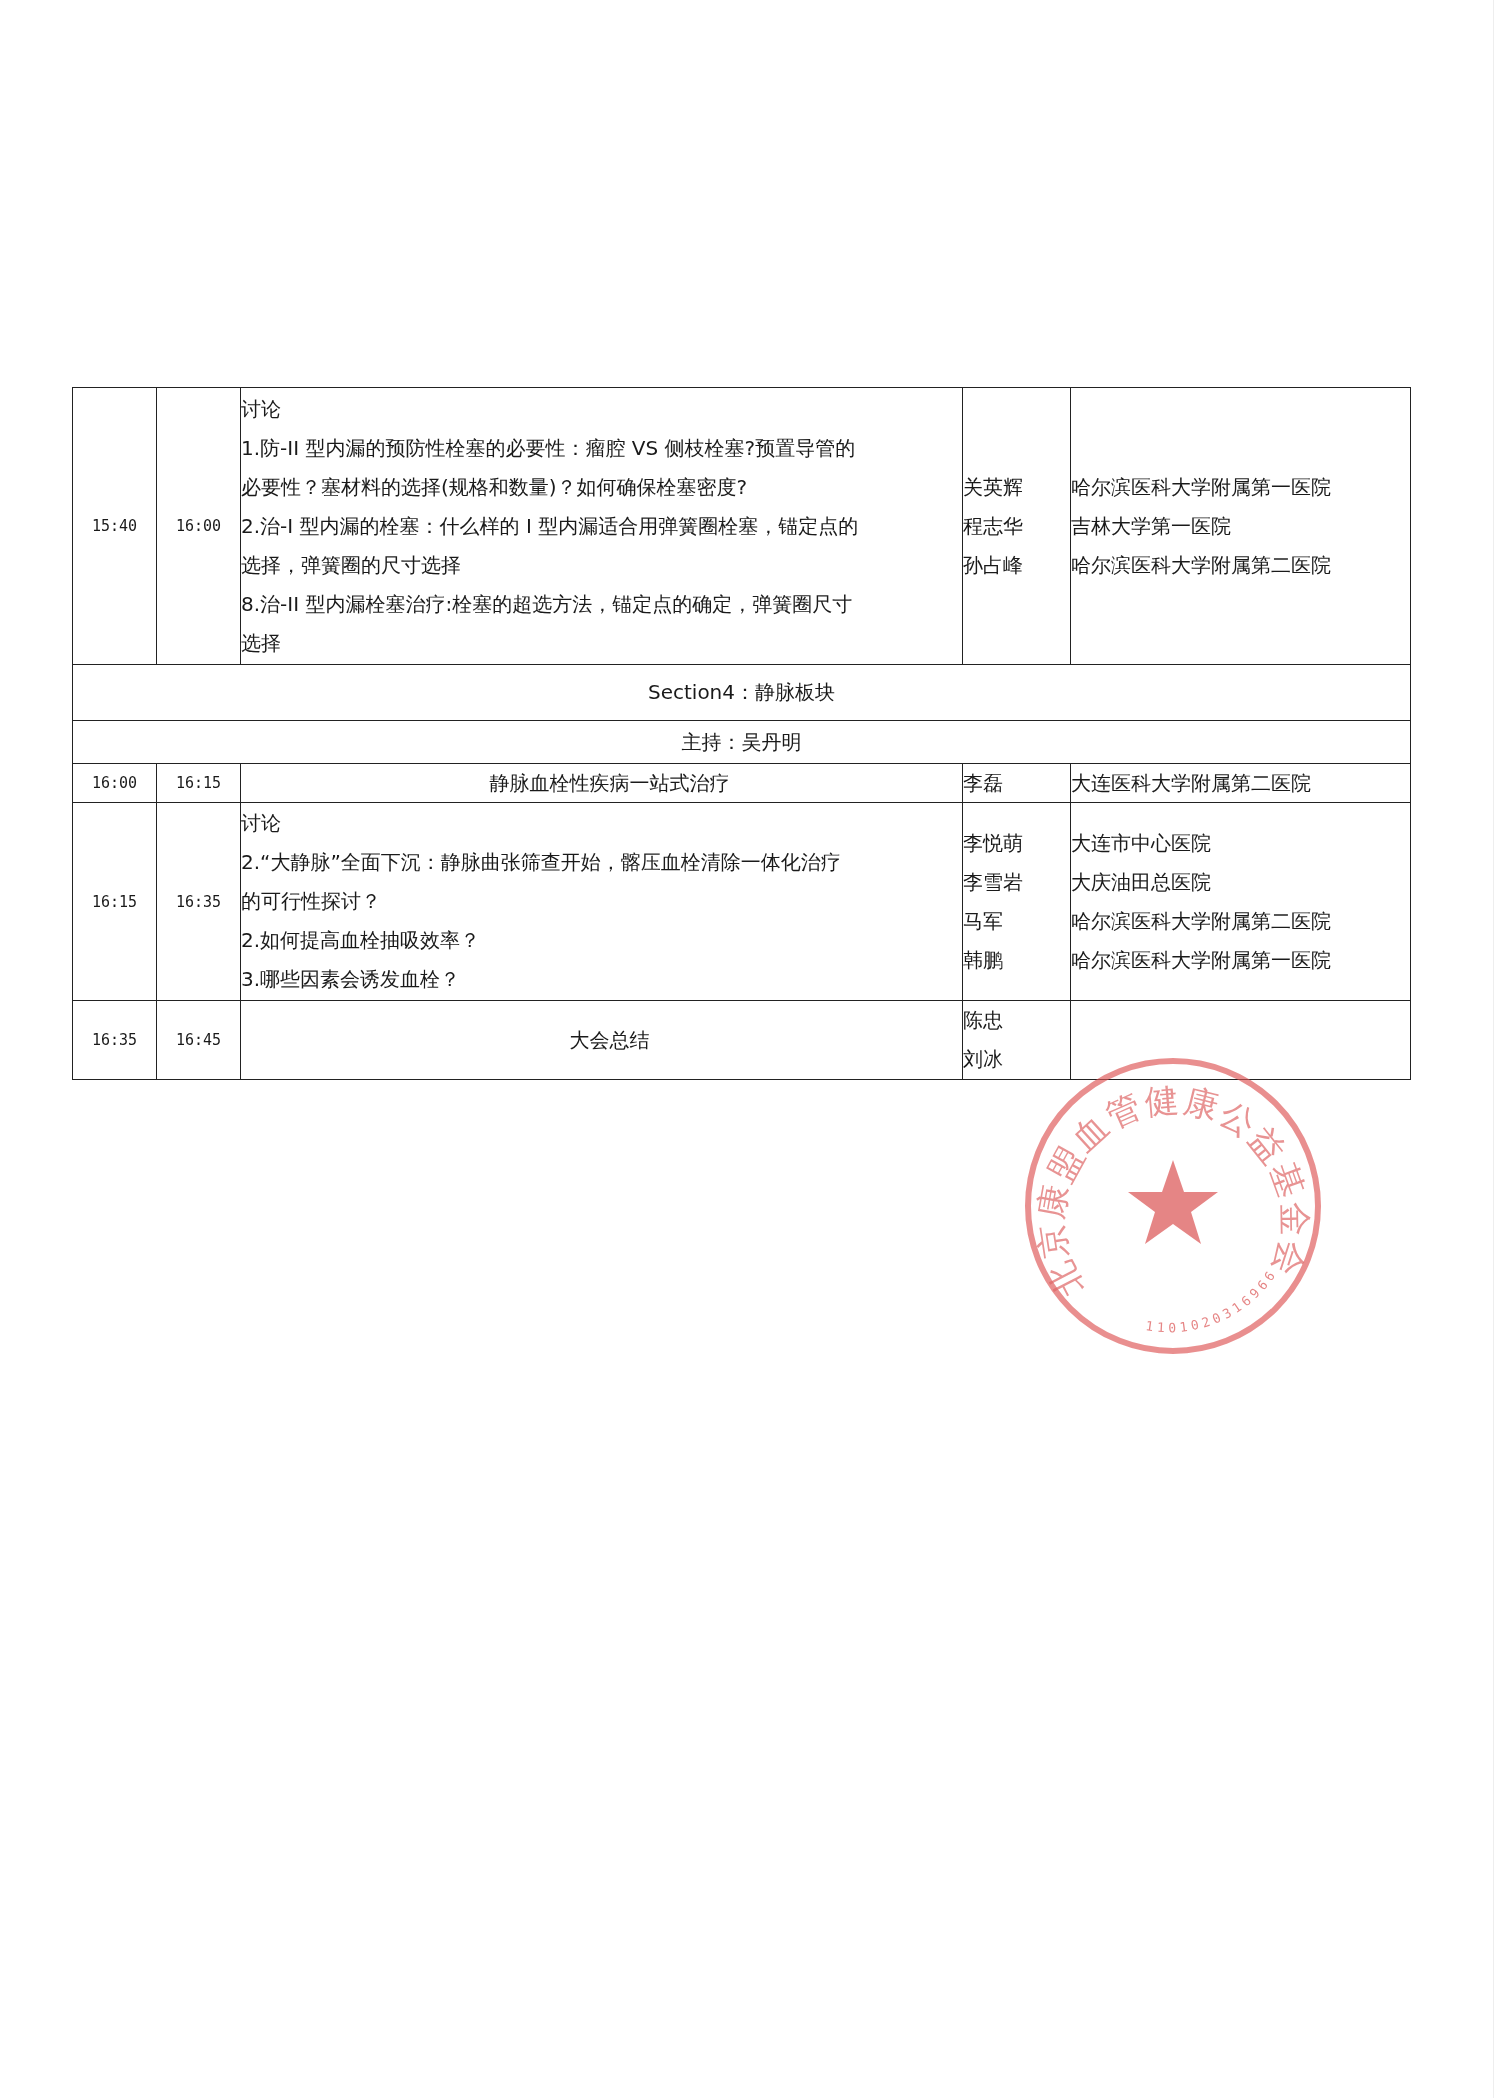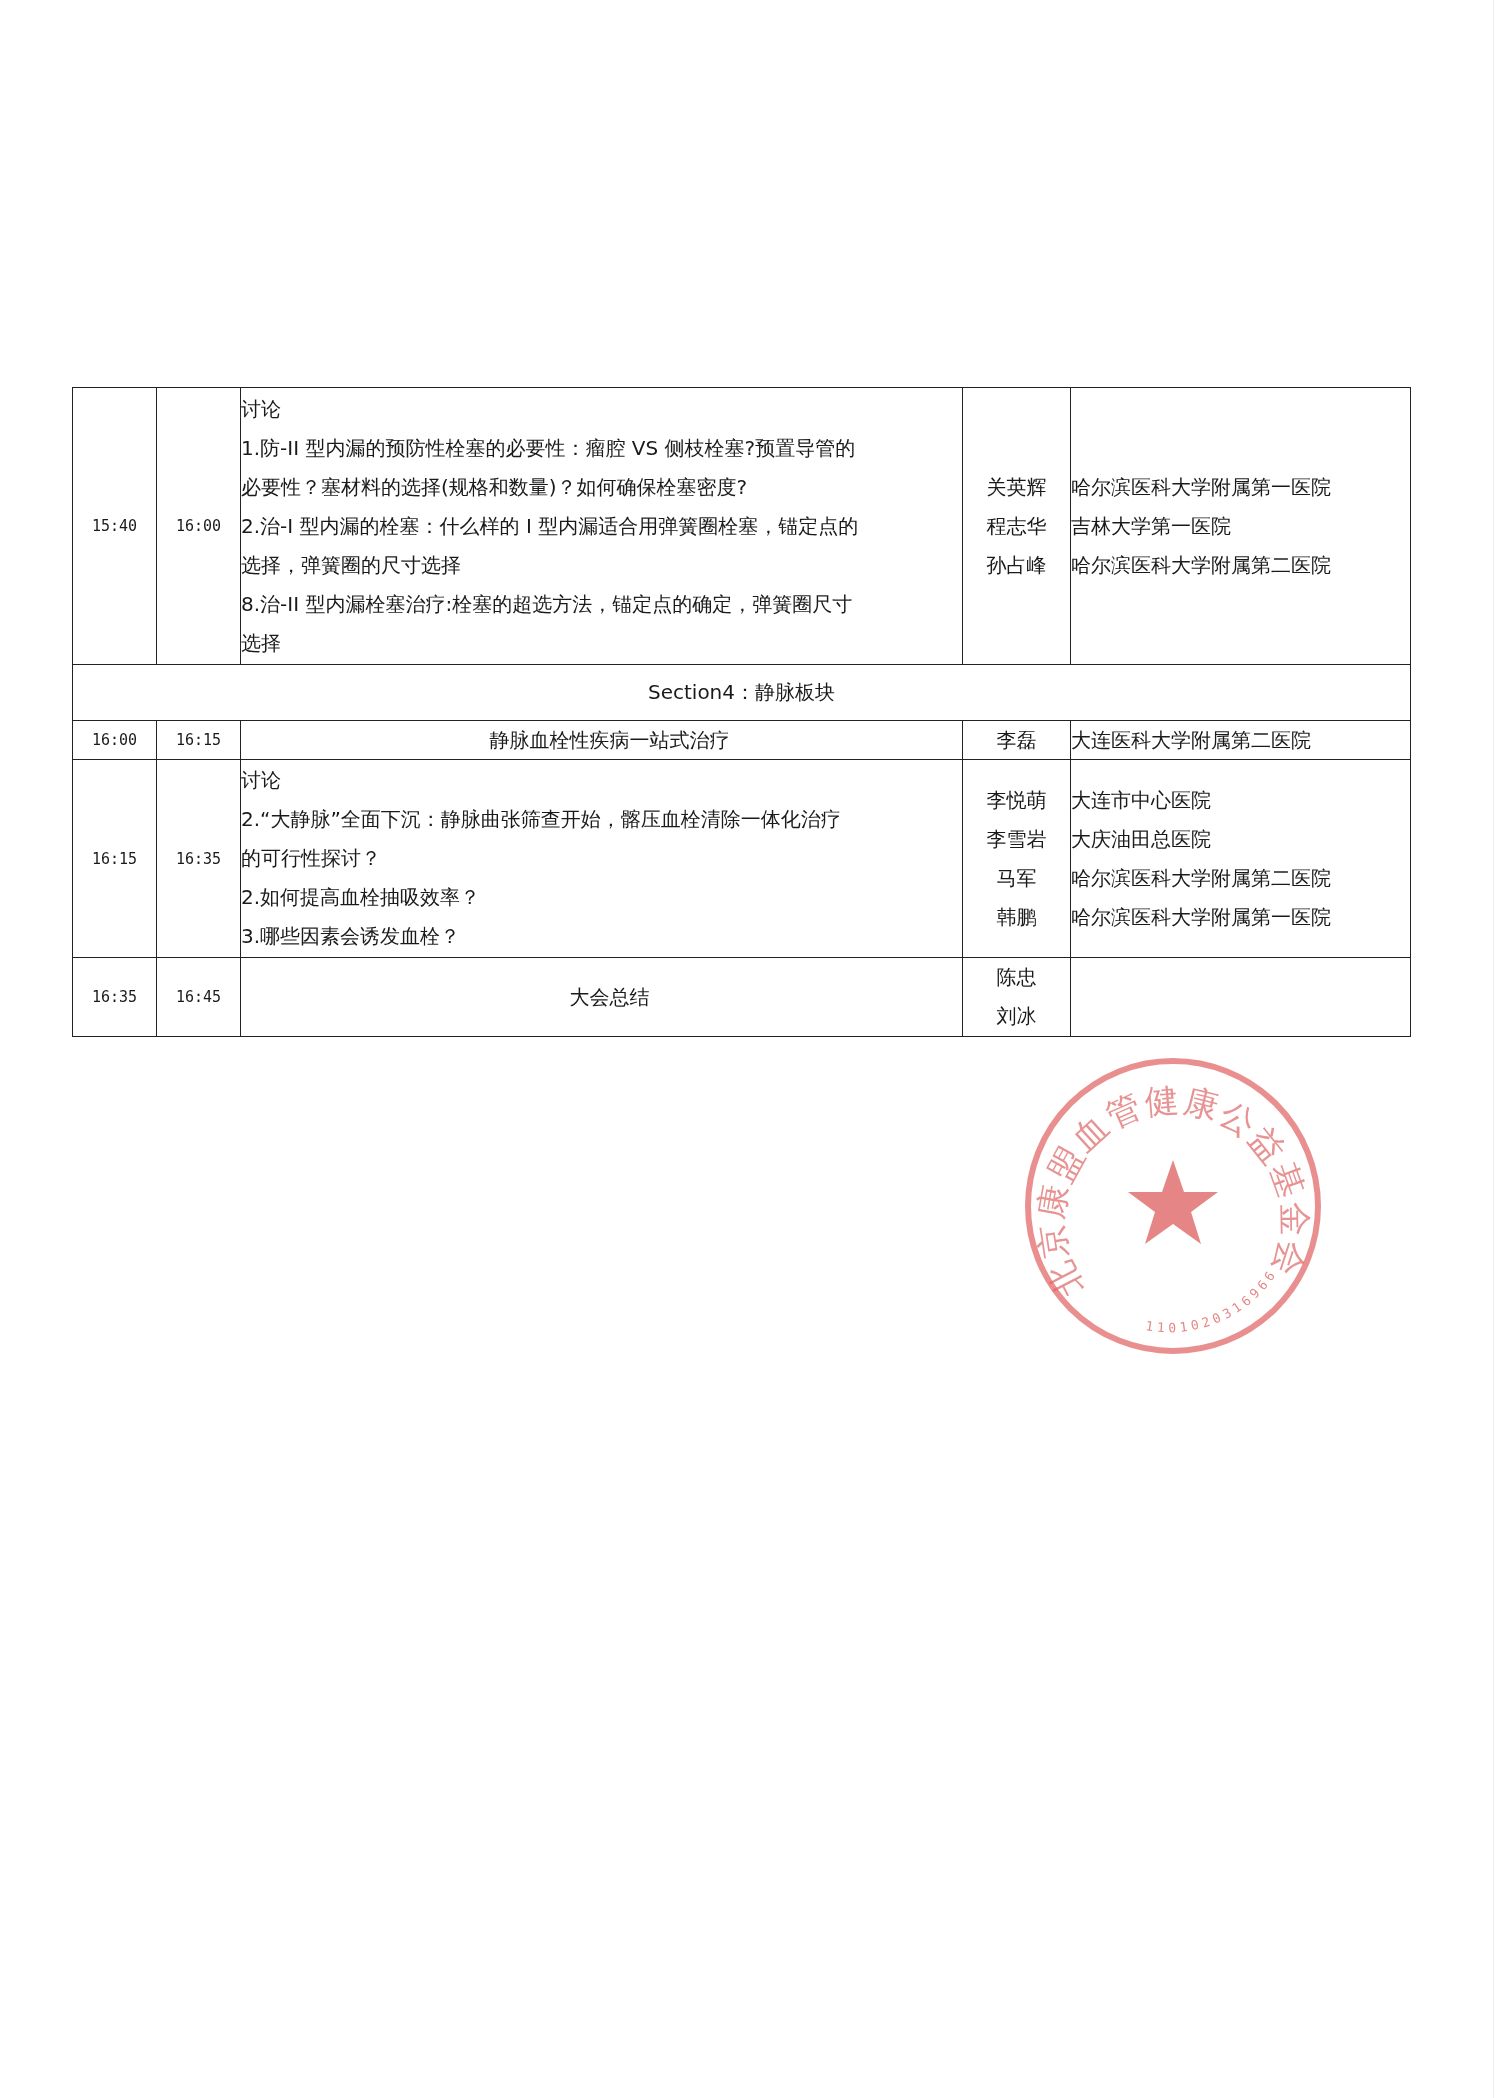--- a/index.html
+++ b/index.html
@@ -12,21 +12,21 @@
     position:absolute; left:72px; top:387px; width:1338px;
     border-collapse:collapse; table-layout:fixed;
     font-size:20px;
   }
   table.schedule td {
     border:1.6px solid #222; padding:0; vertical-align:middle;margin-left:47px;
   }
   td.time { text-align:center; font-family:"DejaVu Sans Mono", "Liberation Mono", monospace; font-size:15px; }
   td.topic { padding-left:12px; padding-right:6px; }
   td.topic.center { text-align:center; padding-left:16px; }
-  td.speakers { text-align:center; }
+  td.speakers { }
   td.hosp { padding-left:12px; }
   .line { display:block; line-height:39px; white-space:nowrap; }
   td.banner { text-align:center; }
   tr.r1 { height:277px; }
   tr.r2 { height:56px; }
   tr.r3 { height:43px; }
   tr.r4 { height:39px; }
   tr.r5 { height:198px; }
   tr.r6 { height:79px; }
   .sp-line { display:block; line-height:39px; }
@@ -76,20 +76,23 @@
         <span class="hp-line">哈尔滨医科大学附属第一医院</span>
         <span class="hp-line">吉林大学第一医院</span>
         <span class="hp-line">哈尔滨医科大学附属第二医院</span>
       </td>
     </tr>
 
     <tr class="r2">
       <td class="banner" colspan="5">Section4：静脉板块</td>
     </tr>
 
+    <tr class="r3">
+      <td class="banner" colspan="5">主持：吴丹明</td>
+    </tr>
 
     <tr class="r4">
       <td class="time">16:00</td>
       <td class="time">16:15</td>
       <td class="topic center">静脉血栓性疾病一站式治疗</td>
       <td class="speakers">李磊</td>
       <td class="hosp">大连医科大学附属第二医院</td>
     </tr>
 
     <tr class="r5">

